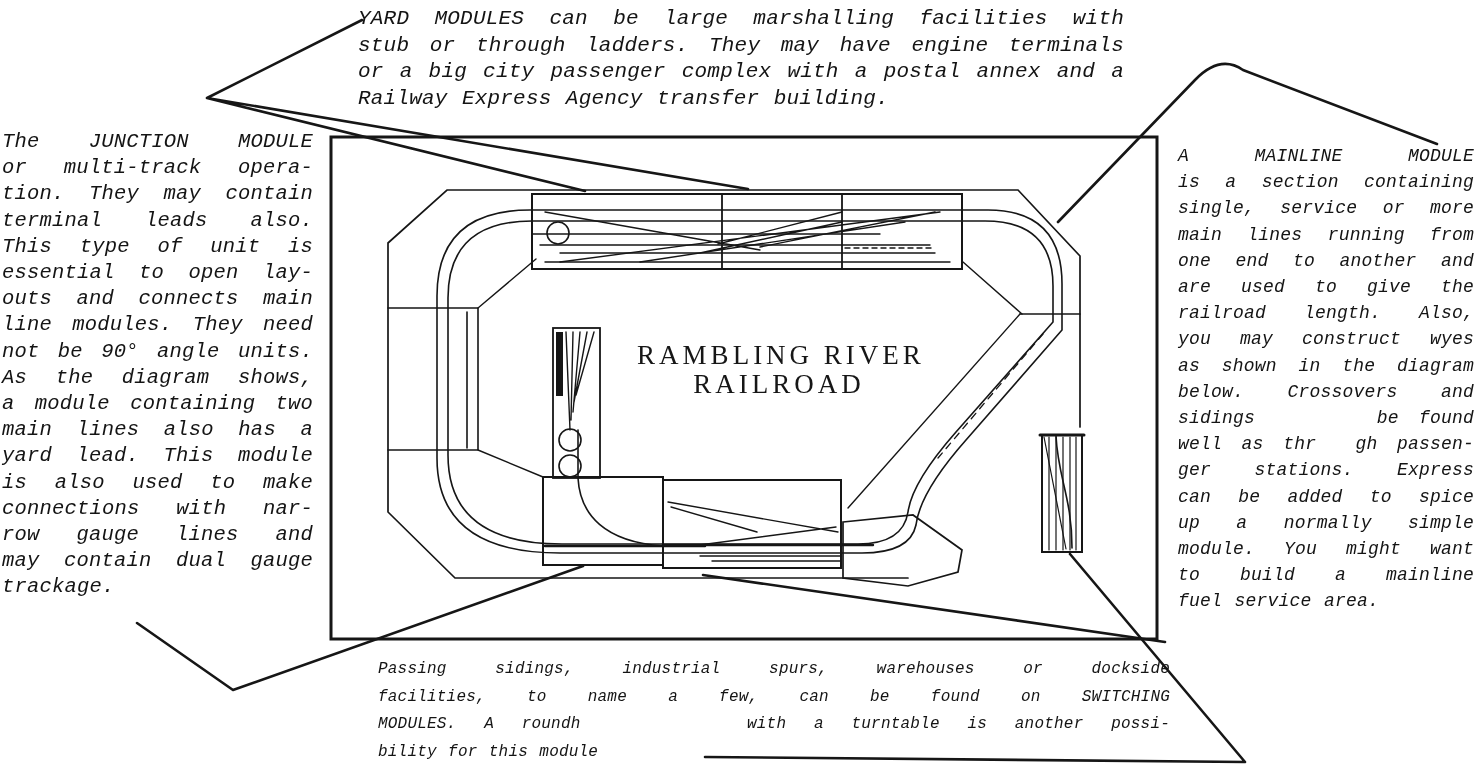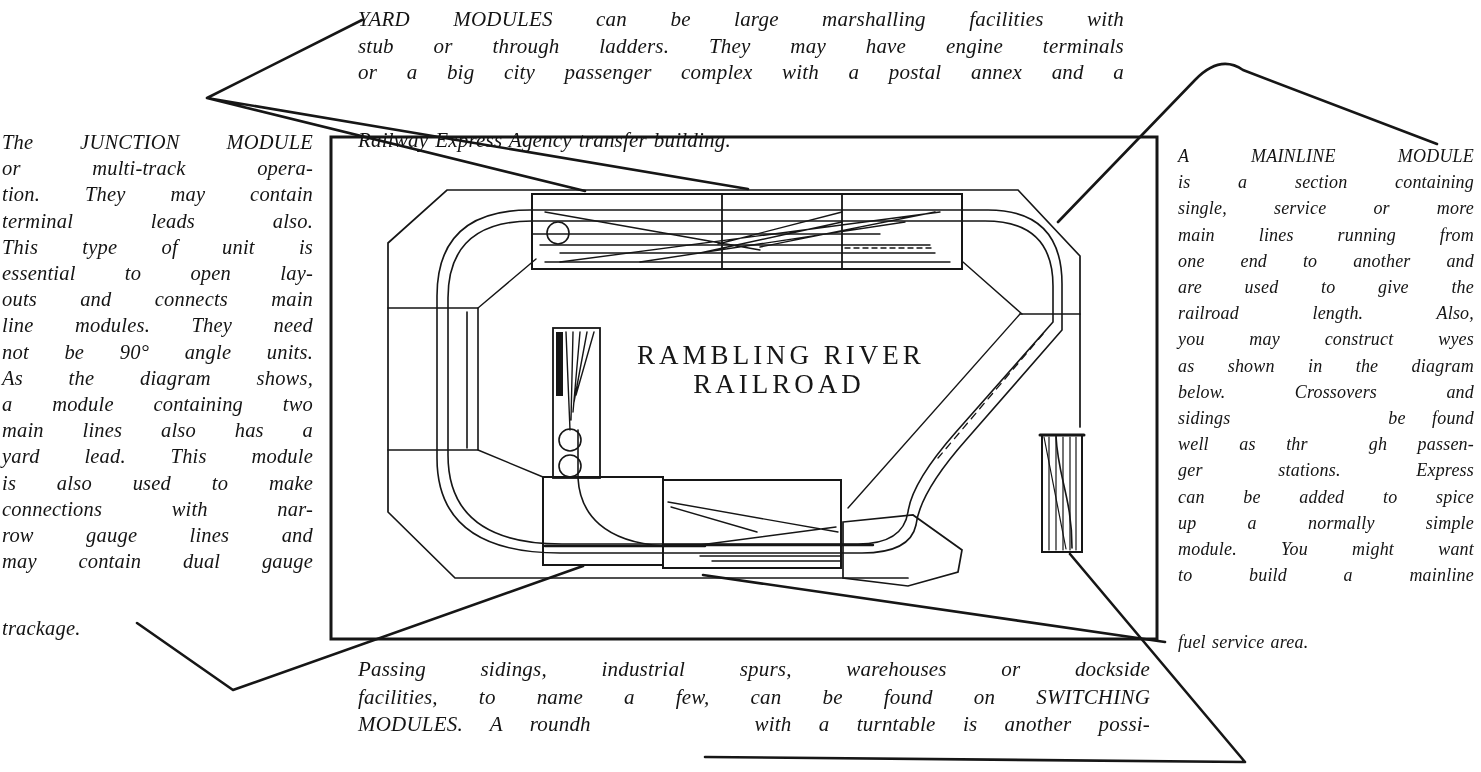--- a/index.html
+++ b/index.html
@@ -2,27 +2,27 @@
 <html><head>
 <meta charset="utf-8">
 <style>
   html,body{margin:0;padding:0;}
   body{
     width:1481px;height:772px;position:relative;overflow:hidden;
     background:#ffffff;color:#161616;
     font-family:"Liberation Serif", serif;
   }
   #artwork{position:absolute;left:0;top:0;width:1481px;height:772px;}
-  .tblock{position:absolute;font-style:italic;color:#141414;}
+  .tblock{position:absolute;font-style:italic;color:#141414;font-family:Liberation Mono, monospace;}
   .tline{text-align:justify;text-align-last:justify;word-spacing:1.5px;letter-spacing:0.2px;}
-  .tline:last-child{text-align-last:left;margin-top:41px;}
+  .tline:last-child{text-align-last:left;}
   #yard-callout{left:358px;top:6px;width:766px;font-size:21px;line-height:26.5px;}
   #junction-callout{left:2px;top:129px;width:311px;font-size:20.5px;line-height:26.2px;}
   #mainline-callout{left:1178px;top:143px;width:296px;font-size:18px;line-height:26.2px;}
-  #switching-callout{left:358px;top:656px;width:792px;font-size:21px;line-height:27.5px;}
+  #switching-callout{left:378px;top:656px;width:792px;font-size:16px;line-height:27.5px;}
   .rrtitle{font-family:"Liberation Serif", serif;font-size:27px;letter-spacing:4px;fill:#161616;}
 </style>
 </head>
 <body>
 
 <svg id="artwork" viewBox="0 0 1481 772" xmlns="http://www.w3.org/2000/svg">
   <g stroke="#161616" fill="none" stroke-linecap="round">
 
     <rect x="331" y="137" width="826" height="502" stroke-width="3"></rect>
 

